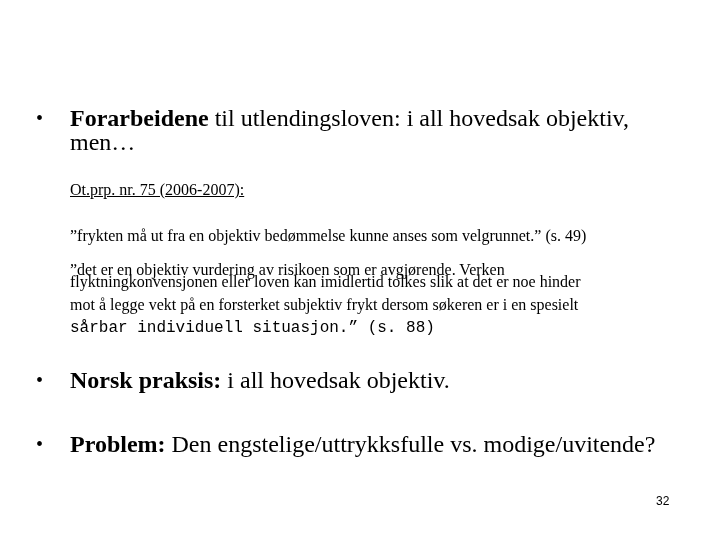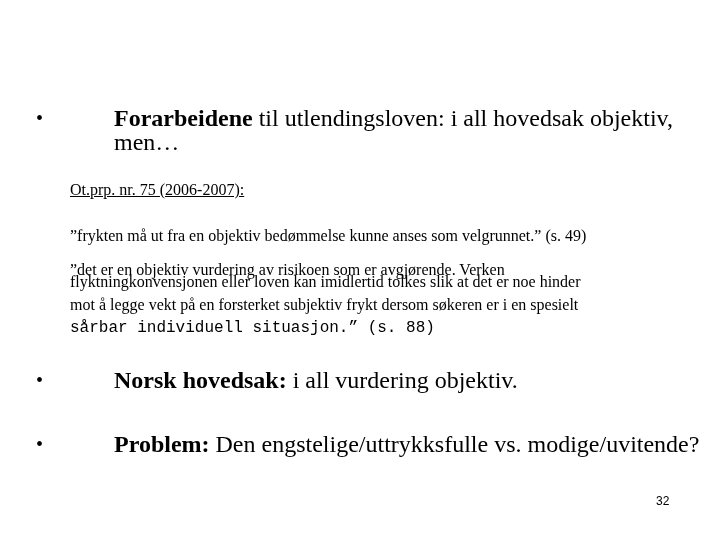--- a/index.html
+++ b/index.html
@@ -2,21 +2,21 @@
 <html><head>
 <meta charset="utf-8">
 <style>
   html, body { margin:0; padding:0; }
   body {
     width:720px; height:540px; background:#ffffff; position:relative; overflow:hidden;
     font-family: "Liberation Serif", "DejaVu Serif", serif; color:#000;
   }
   .bullet-row { position:absolute; left:36px; font-size:24px; line-height:24px; }
   .bullet { position:absolute; left:0; top:0; font-size:20px; }
-  .bullet-text { position:absolute; left:34px; top:0; white-space:nowrap;margin-left:44px; }
+  .bullet-text { position:absolute; left:34px; top:0; white-space:nowrap; }
   .bold { font-weight:bold; }
   .sub {
     position:absolute; left:70px; font-size:16px; line-height:24px; white-space:nowrap;
   }
   .underline { text-decoration:underline; }
   .page-number {
     position:absolute; left:656px; top:494px; font-family:"Liberation Sans", sans-serif;
     font-size:12px;
   }
 </style>
@@ -36,21 +36,21 @@
   <div>
     <div class="sub" style="top:224px;">”frykten må ut fra en objektiv bedømmelse kunne anses som velgrunnet.” (s. 49)</div>
     <div class="sub" style="top:258px;">”det er en objektiv vurdering av risikoen som er avgjørende. Verken</div>
     <div class="sub" style="top:270px;">flyktningkonvensjonen eller loven kan imidlertid tolkes slik at det er noe hinder</div>
     <div class="sub" style="top:293px;">mot å legge vekt på en forsterket subjektiv frykt dersom søkeren er i en spesielt</div>
     <div class="sub" style="top:316px;font-family:Liberation Mono, monospace;">sårbar individuell situasjon.” (s. 88)</div>
   </div>
 
   <div class="bullet-row" style="top:368px;">
     <span class="bullet">•</span>
-    <span class="bullet-text"><span class="bold">Norsk hovedsak:</span><span> i all vurdering objektiv.</span></span>
+    <span class="bullet-text"><span class="bold">Norsk praksis:</span><span> i all hovedsak objektiv.</span></span>
   </div>
 
   <div class="bullet-row" style="top:432px;">
     <span class="bullet">•</span>
     <span class="bullet-text"><span class="bold">Problem:</span><span> Den engstelige/uttrykksfulle vs. modige/uvitende?</span></span>
   </div>
 
   <div class="page-number">32</div>
 </div>
 

